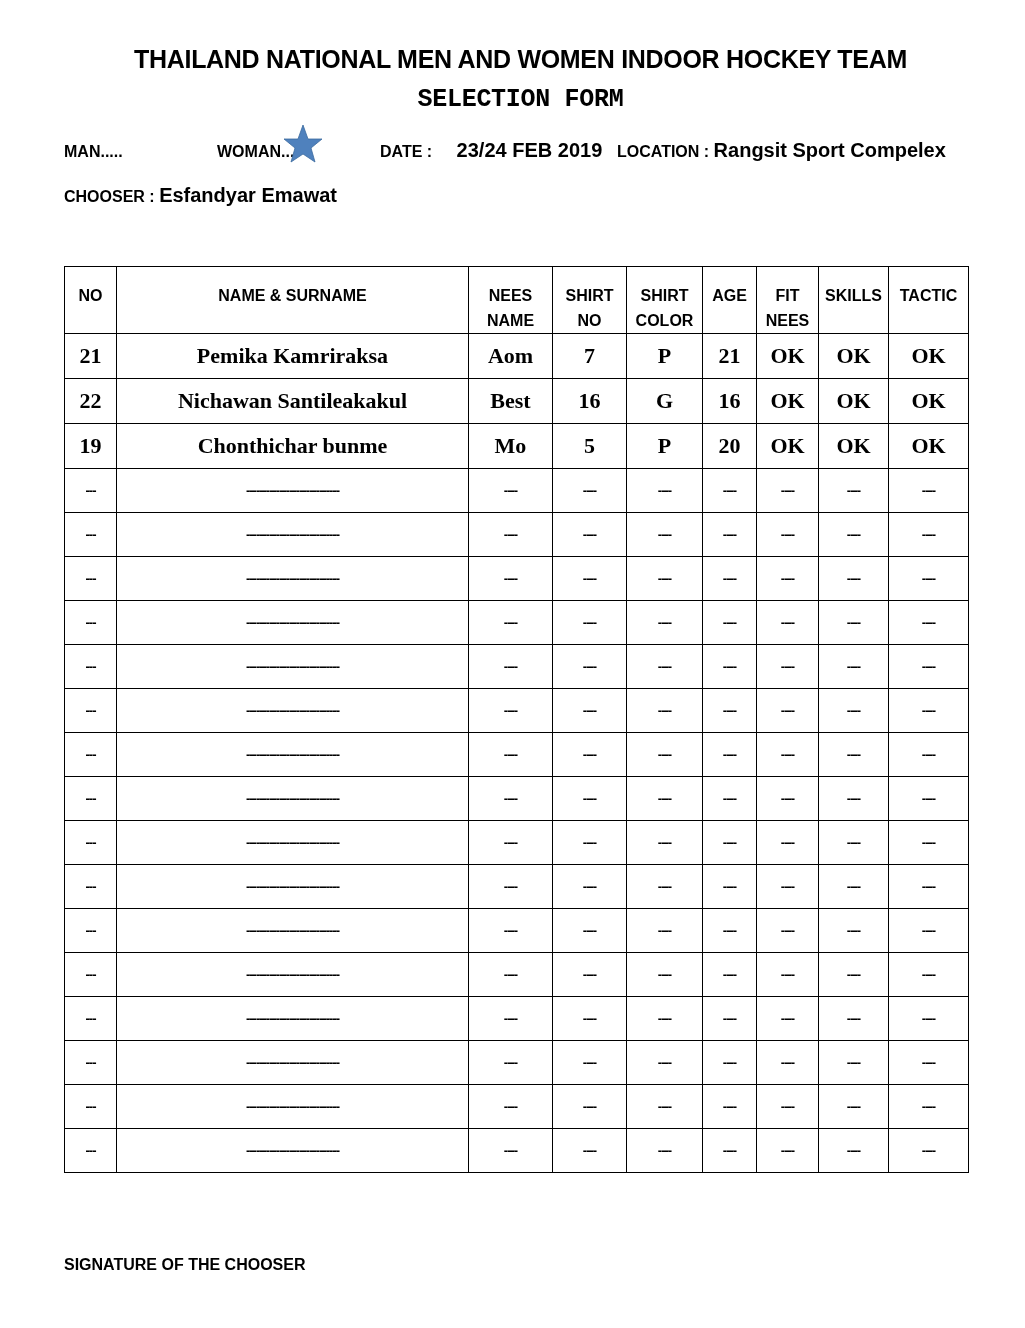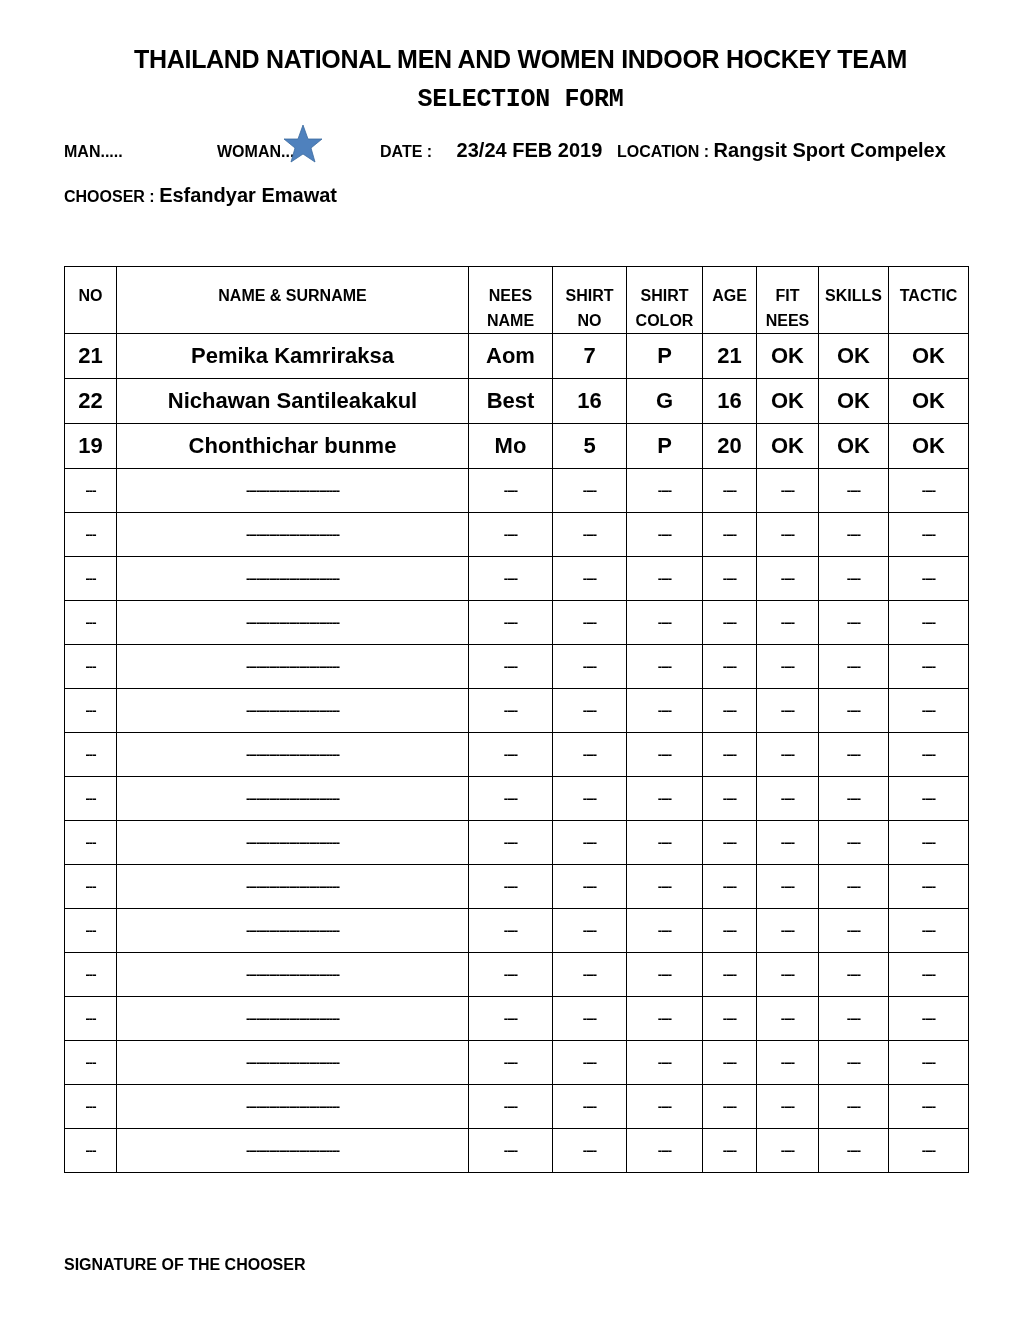--- a/index.html
+++ b/index.html
@@ -21,21 +21,21 @@
     position: absolute; left: 64px; top: 266px; width: 904px;
     border-collapse: collapse; table-layout: fixed;
   }
   table.form th, table.form td {
     border: 1.5px solid #000; text-align: center; font-weight: bold; padding: 0;
   }
   table.form th {
     font-size: 16px; vertical-align: top; line-height: 25px; height: 50px; padding-top: 16px;
   }
   table.form td { font-size: 22px; }
-  tr.filled td { height: 44px; }
+  tr.filled td { height: 44px; font-family: Liberation Serif, serif; }
   tr.empty td { height: 43px; font-size: 13px; letter-spacing: -1px; }
   .sig { position: absolute; left: 64px; top: 1256px; font-weight: bold; font-size: 16px; }
 </style>
 </head>
 <body>
 
 <div class="title t1">THAILAND NATIONAL MEN AND WOMEN INDOOR HOCKEY TEAM</div>
 <div class="title t2">SELECTION FORM</div>
 
 <div class="meta lbl" style="left:64px; top:143px;">

